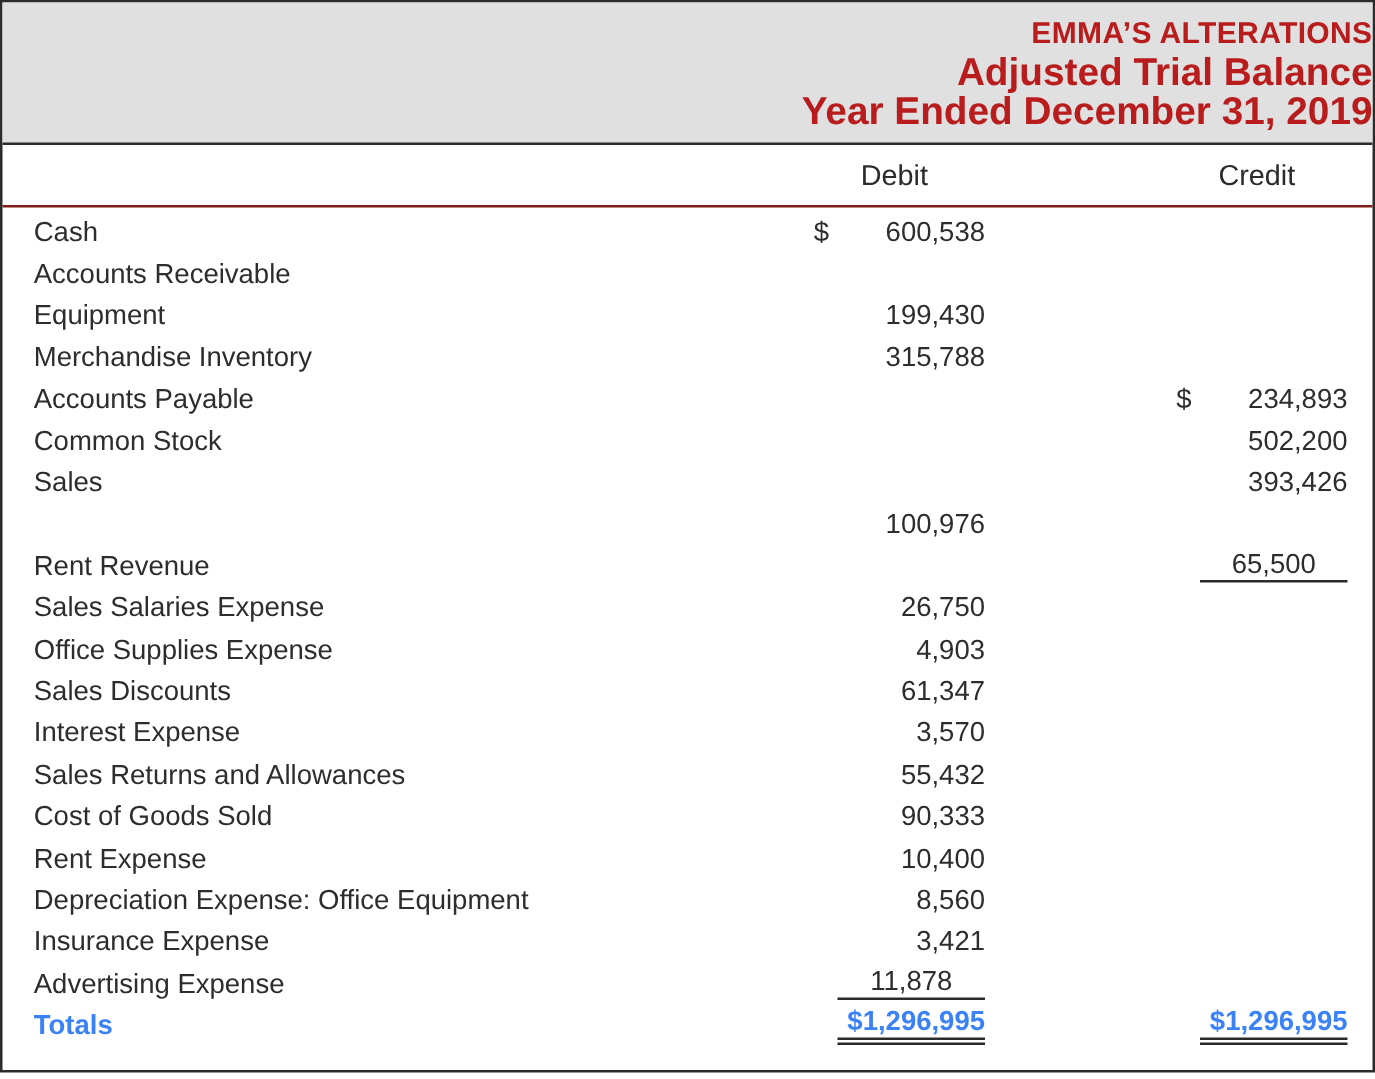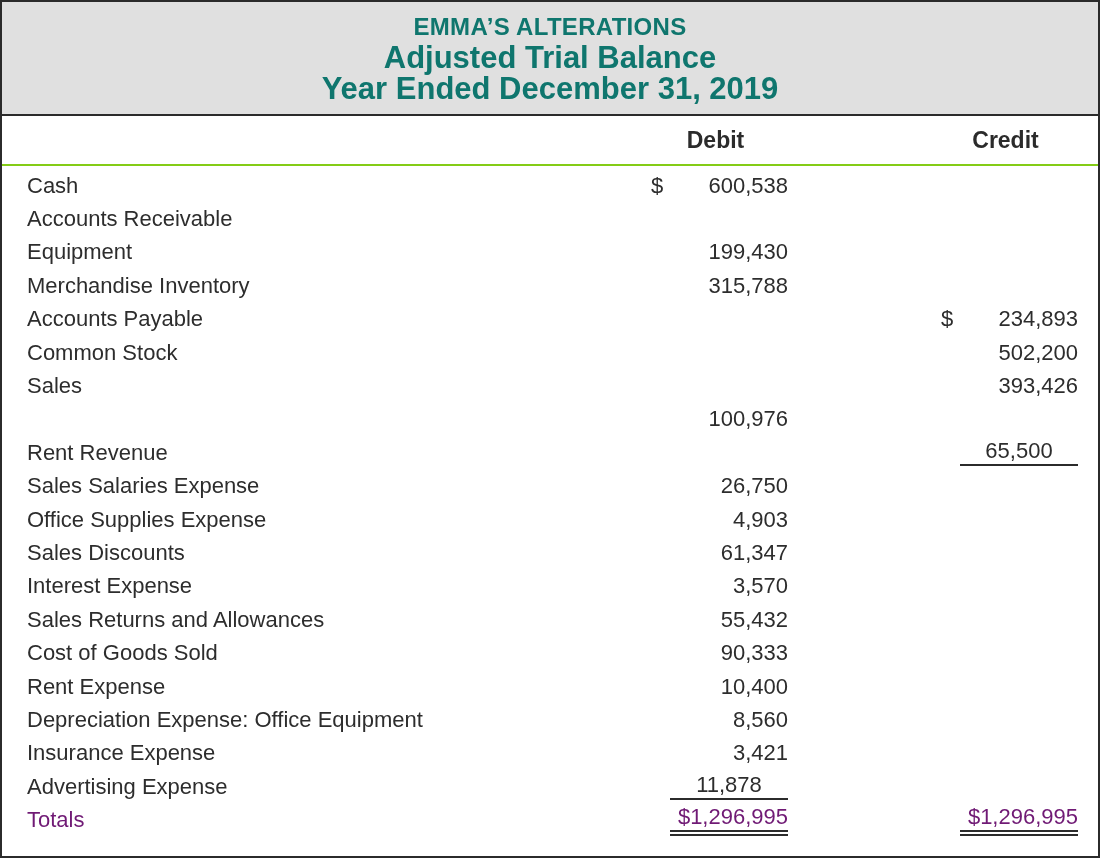--- a/index.html
+++ b/index.html
@@ -19,23 +19,23 @@
     height: 858px;
     border: 2px solid #2b2b2b;
     background: #ffffff;
     display: flex;
     flex-direction: column;
   }
   
   .titlebar {
     background: #e0e0e0;
     border-bottom: 2px solid #2b2b2b;
-    text-align: center;
+    text-align: right;
     padding: 9px 0 10px 0;
-    color: #0f766e;
+    color: #b91c1c;
   }
   .titlebar .t1 {
     font-size: 24px;
     font-weight: 700;
     line-height: 31px;
     letter-spacing: 0.3px;
   }
   .titlebar .t2, .titlebar .t3 {
     font-size: 31px;
     font-weight: 700;
@@ -46,23 +46,23 @@
     display: grid;
     grid-template-columns: 1fr 145px 145px;
     column-gap: 145px;
     padding-left: 25px;
     padding-right: 20px;
     align-items: center;
   }
   
   .colhead {
     height: 50px;
-    border-bottom: 2px solid #84cc16;
+    border-bottom: 2px solid #7f1d1d;
     font-size: 23px;
-    font-weight: 700;
+    font-weight: 400;
     color: #2b2b2b;
   }
   .colhead .col-label { text-align: center; }
   
   .tbody { padding-top: 3px; }
   .row {
     height: 33.4px;
     font-size: 22px;
     color: #2d2d2d;
   }
@@ -75,21 +75,21 @@
   }
   .cur { padding-left: 8px; }
   .amt {
     display: inline-block;
     min-width: 118px;
     text-align: right;
     line-height: 24px;
   }
   .u1 { border-bottom: 2px solid #2b2b2b; padding-bottom: 1px; text-align: center; }
   .u2 { border-bottom: 6px double #2b2b2b; padding-bottom: 1px; }
-  .totals-row { font-weight: 400; color: #701a75; }
+  .totals-row { font-weight: 700; color: #3b82f6; }
 </style>
 </head>
 <body>
 
 <div class="sheet">
   <div class="trial-balance">
 
     <div class="titlebar">
       <div class="t1">EMMA’S ALTERATIONS</div>
       <div class="t2">Adjusted Trial Balance</div>

